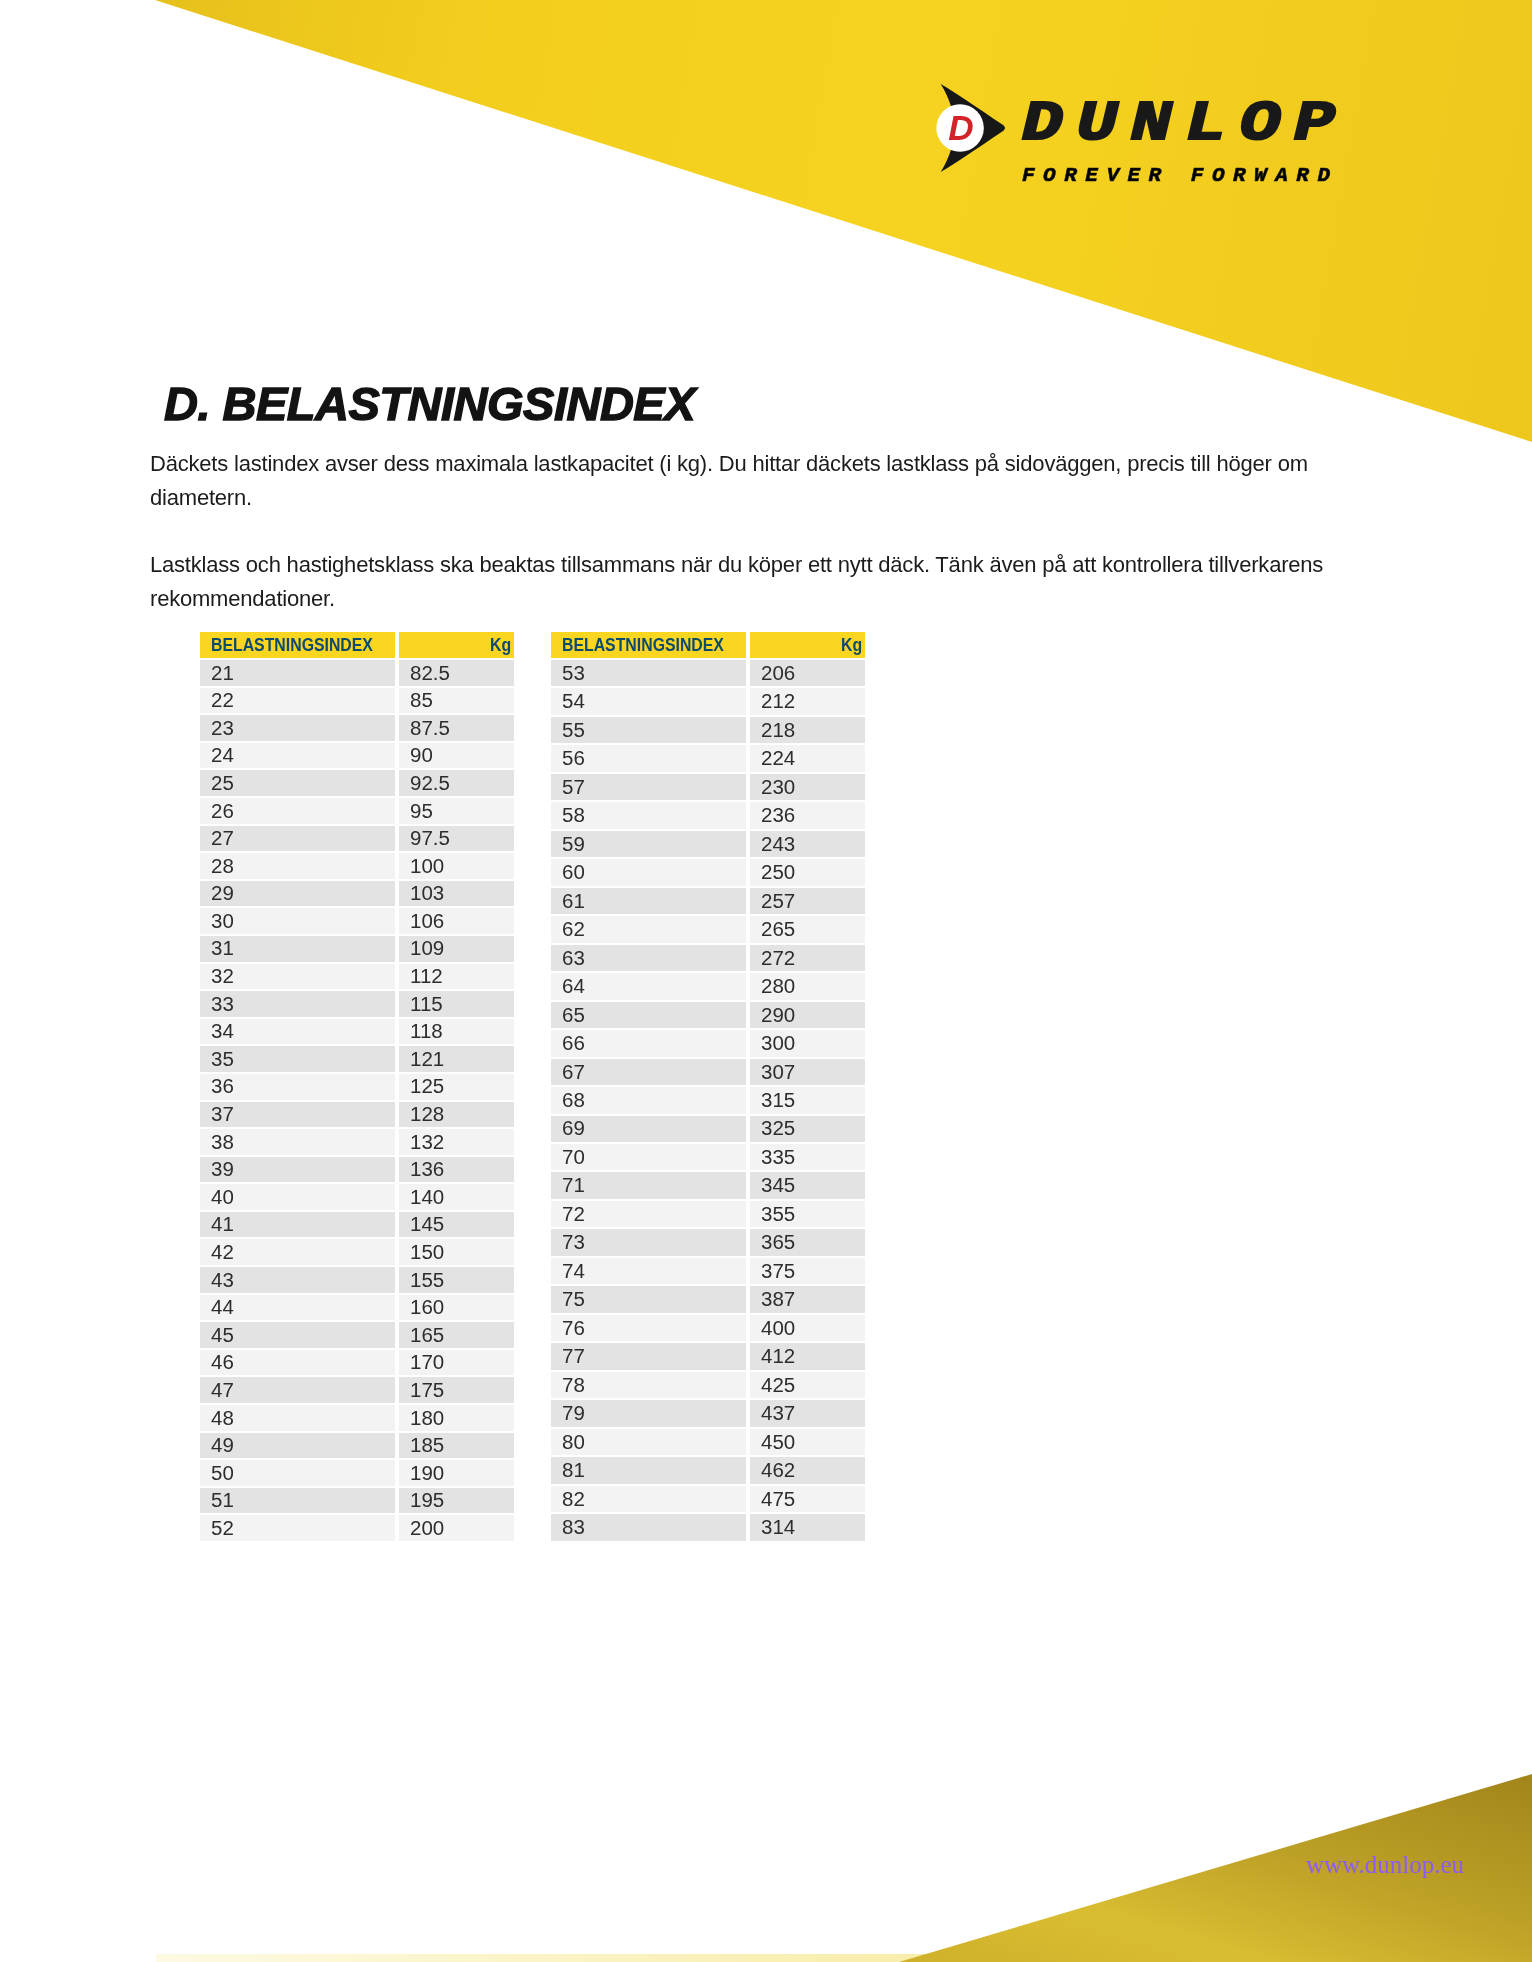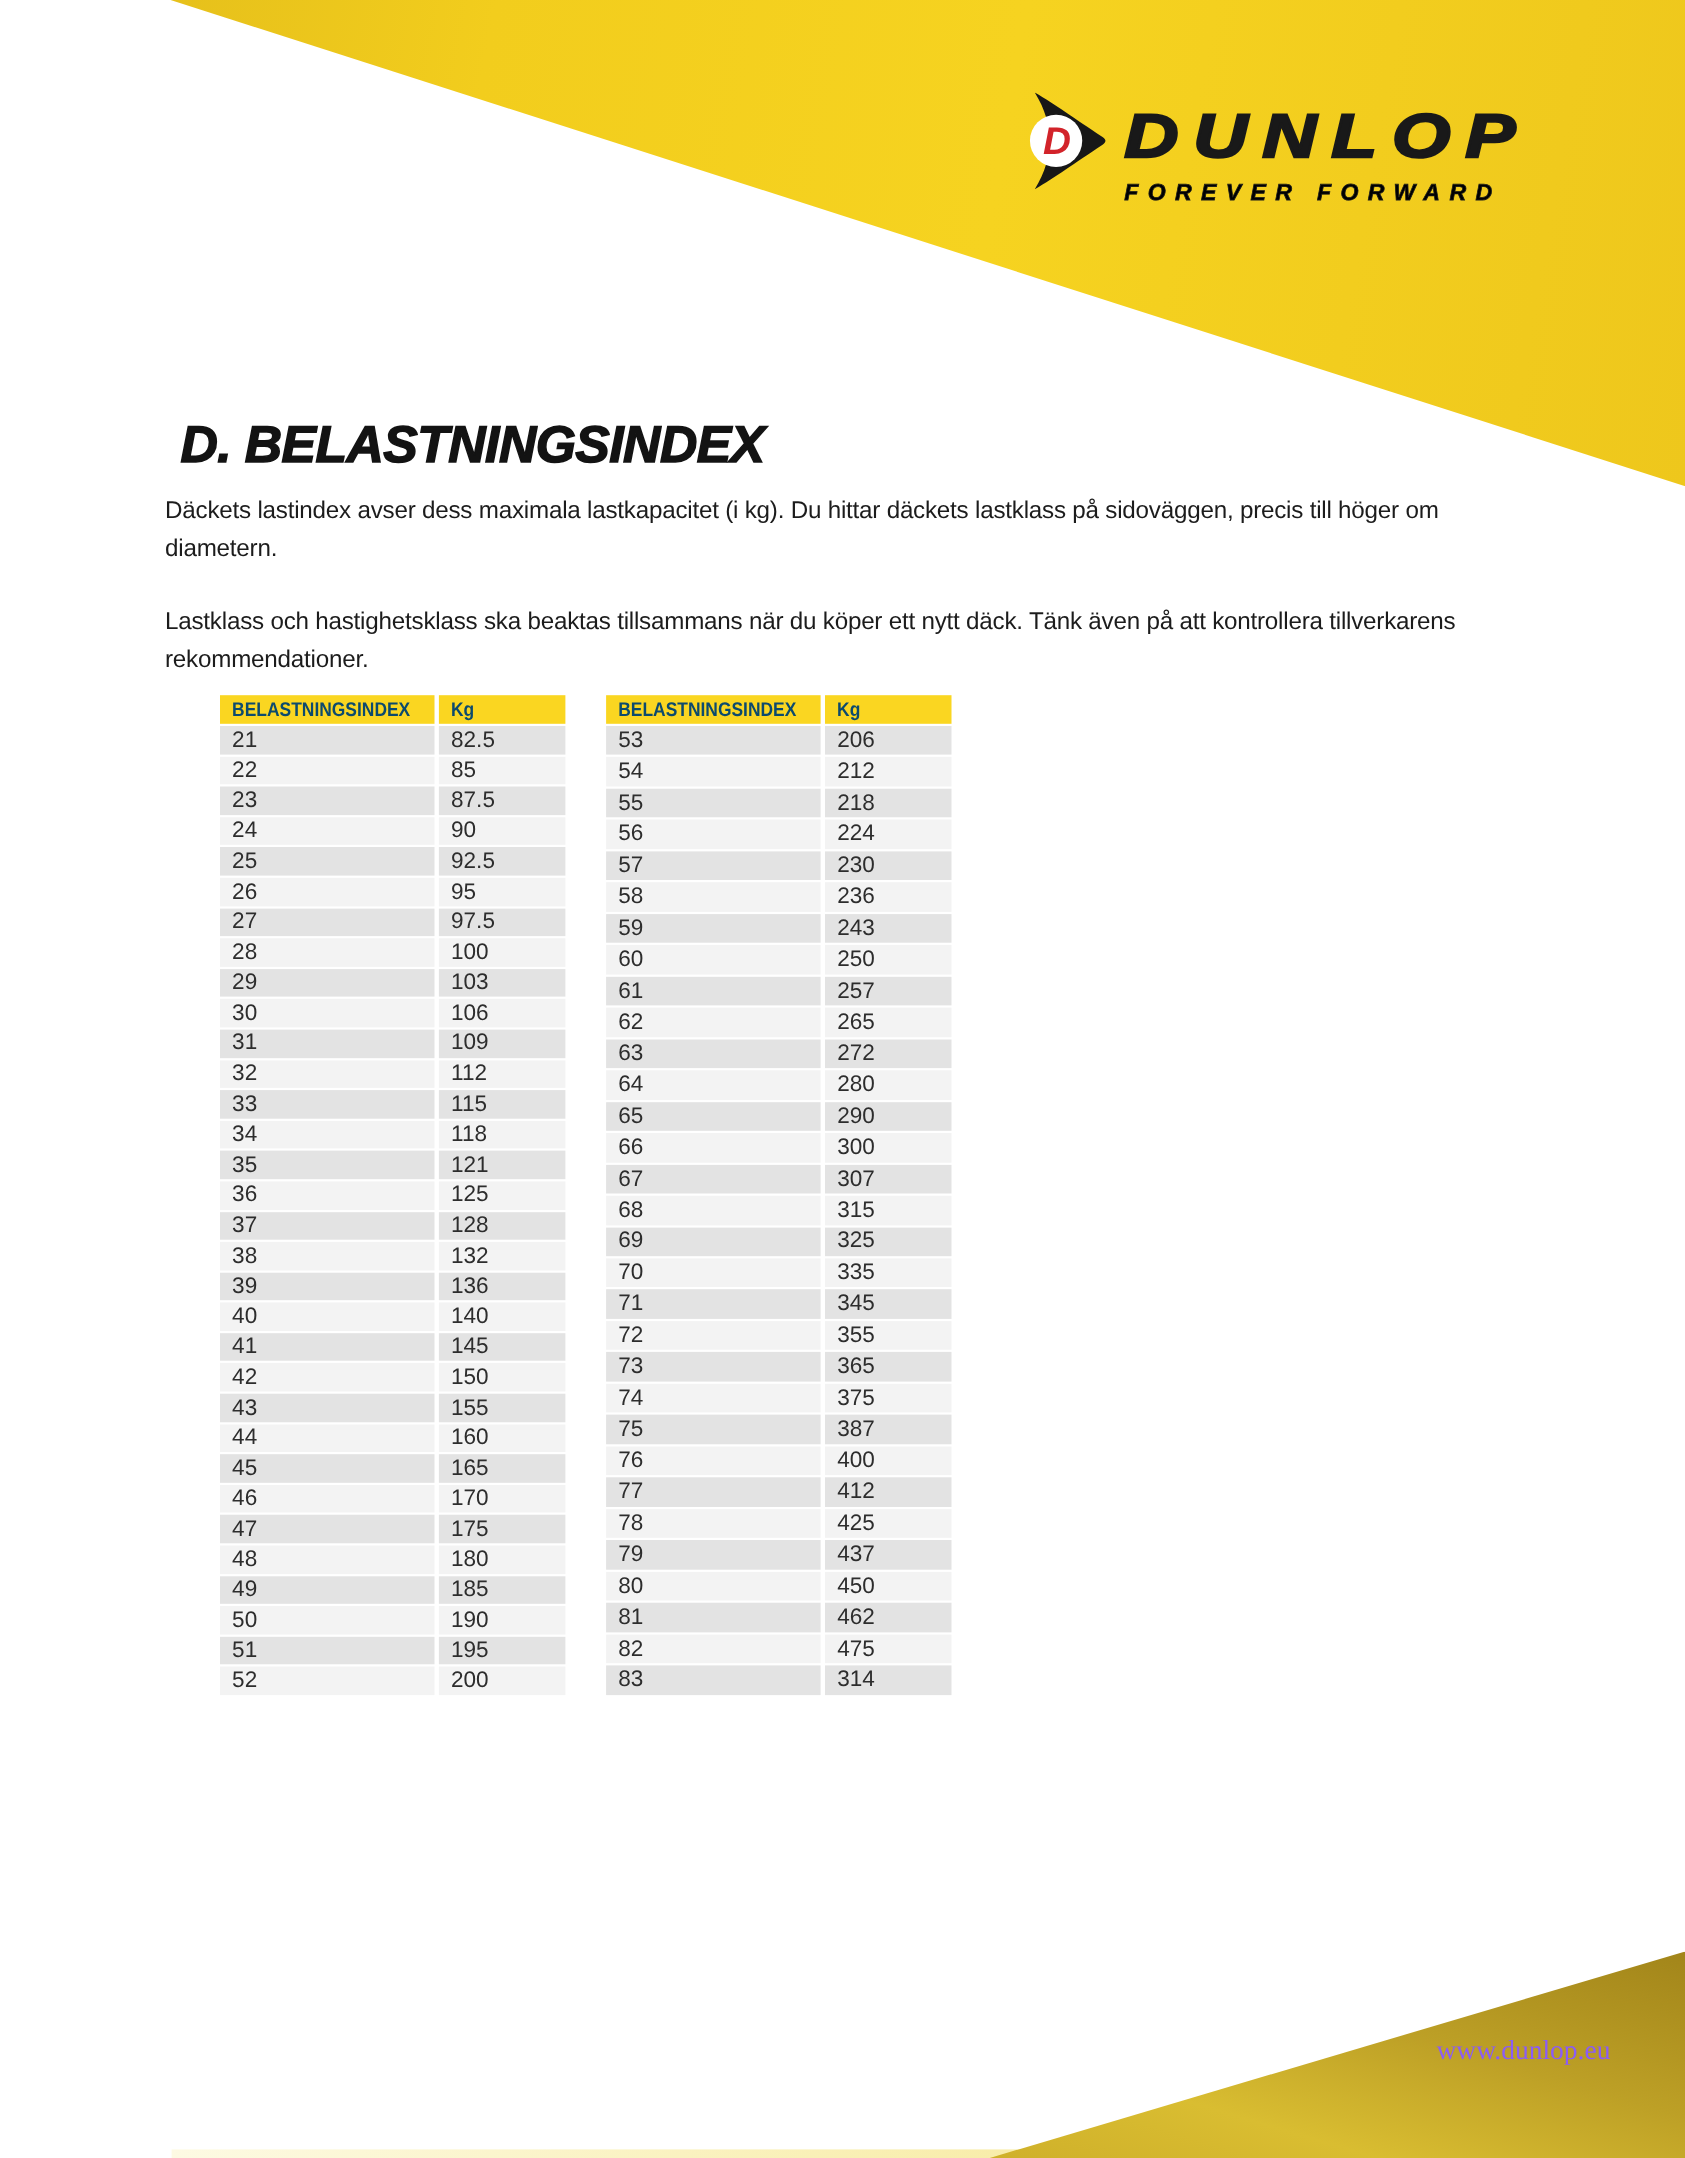--- a/index.html
+++ b/index.html
@@ -8,21 +8,21 @@
 
   
   .top-band{position:absolute;left:0;top:0;width:1532px;height:452px;
     background:linear-gradient(100deg,var(--brand-yellow-dark,#e0ba1a) 0%,#f2cd1d 28%,
                var(--brand-yellow,#f6d320) 58%,#eec71c 100%);
     clip-path:polygon(155px 0,1532px 0,1532px 442px);}
 
   
   .logo{position:absolute;left:928px;top:84px;display:flex;}
   .emblem{width:80px;height:88px;flex:0 0 auto;}
-  .logo-text{margin-left:14px;padding-top:12px;}
+  .logo-text{margin-left:14px;padding-top:12px;font-family:Liberation Mono, monospace;}
   .brand{font-size:56px;line-height:56px;font-weight:900;font-style:italic;
          color:#191919;letter-spacing:11px;transform:scaleX(1.22);transform-origin:left top;
          -webkit-text-stroke:2.2px #191919;white-space:nowrap;}
   .tagline{font-size:21px;font-weight:700;font-style:italic;letter-spacing:8.5px;
            color:#000000;margin-top:12px;-webkit-text-stroke:0.7px #191919;white-space:nowrap;}
 
   
   .doc-title{position:absolute;left:148px;top:363px;font-size:47px;line-height:1.05;
              font-weight:900;font-style:italic;color:#131313;letter-spacing:-0.5px;
              -webkit-text-stroke:1.4px #131313;white-space:nowrap;}
@@ -31,21 +31,21 @@
   #para1{top:447px;}
   #para2{top:548px;}
 
   
   .tables{position:absolute;left:196px;top:630px;display:flex;gap:29px;}
   table.li{border-collapse:separate;border-spacing:4px 2px;}
   table.li th{background:var(--header-yellow,#fad621);height:26px;text-align:left;
               padding:0 0 0 11px;font-size:18px;font-weight:bold;color:#0c4a6e;
               vertical-align:middle;}
   table.li th:first-child{width:182px;}
-  table.li th:last-child{width:104px;}
+  table.li th:last-child{width:104px;text-align:right;}
   .th-txt{display:inline-block;transform:scaleX(.88);transform-origin:left center;
           white-space:nowrap;}
   table.li td{height:25.6px;padding:0 0 0 11px;font-size:20.5px;color:#2d2d2d;
               background:var(--row-light,#f3f3f3);vertical-align:middle;line-height:1;}
   table.li tbody tr:nth-child(odd) td{background:var(--row-gray,#e3e3e3);}
 
   
   .bottom-bar{position:absolute;left:156px;right:0;bottom:0;height:8px;
     background:linear-gradient(to right,#fdfae3 0%,#f8edaa 55%,#eedc79 100%);}
   .footer-tri{position:absolute;right:0;bottom:0;width:633px;height:188px;

